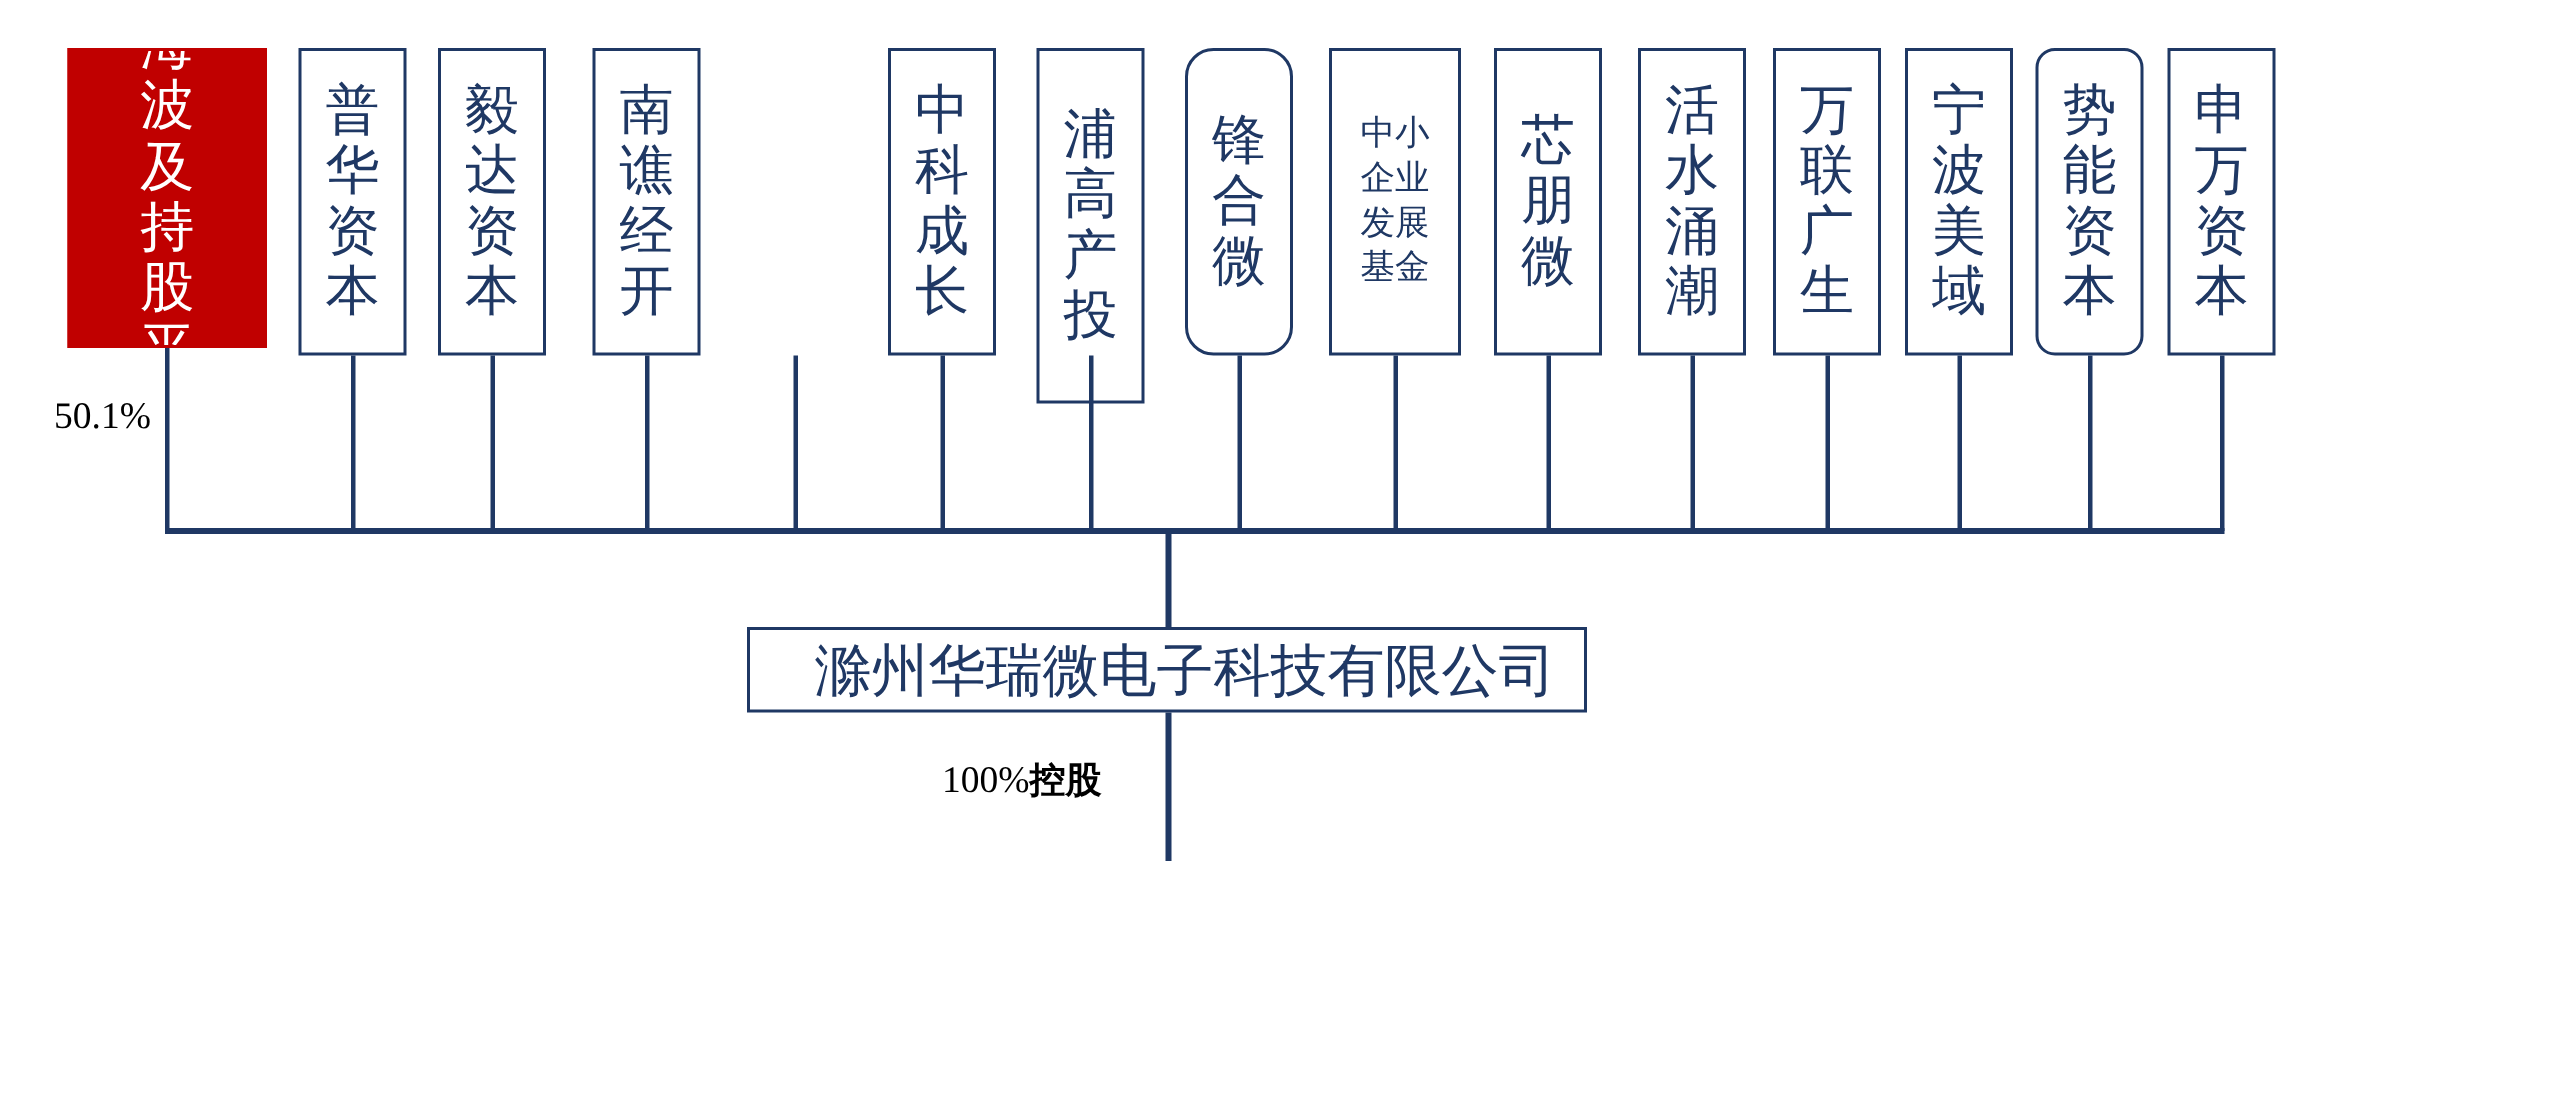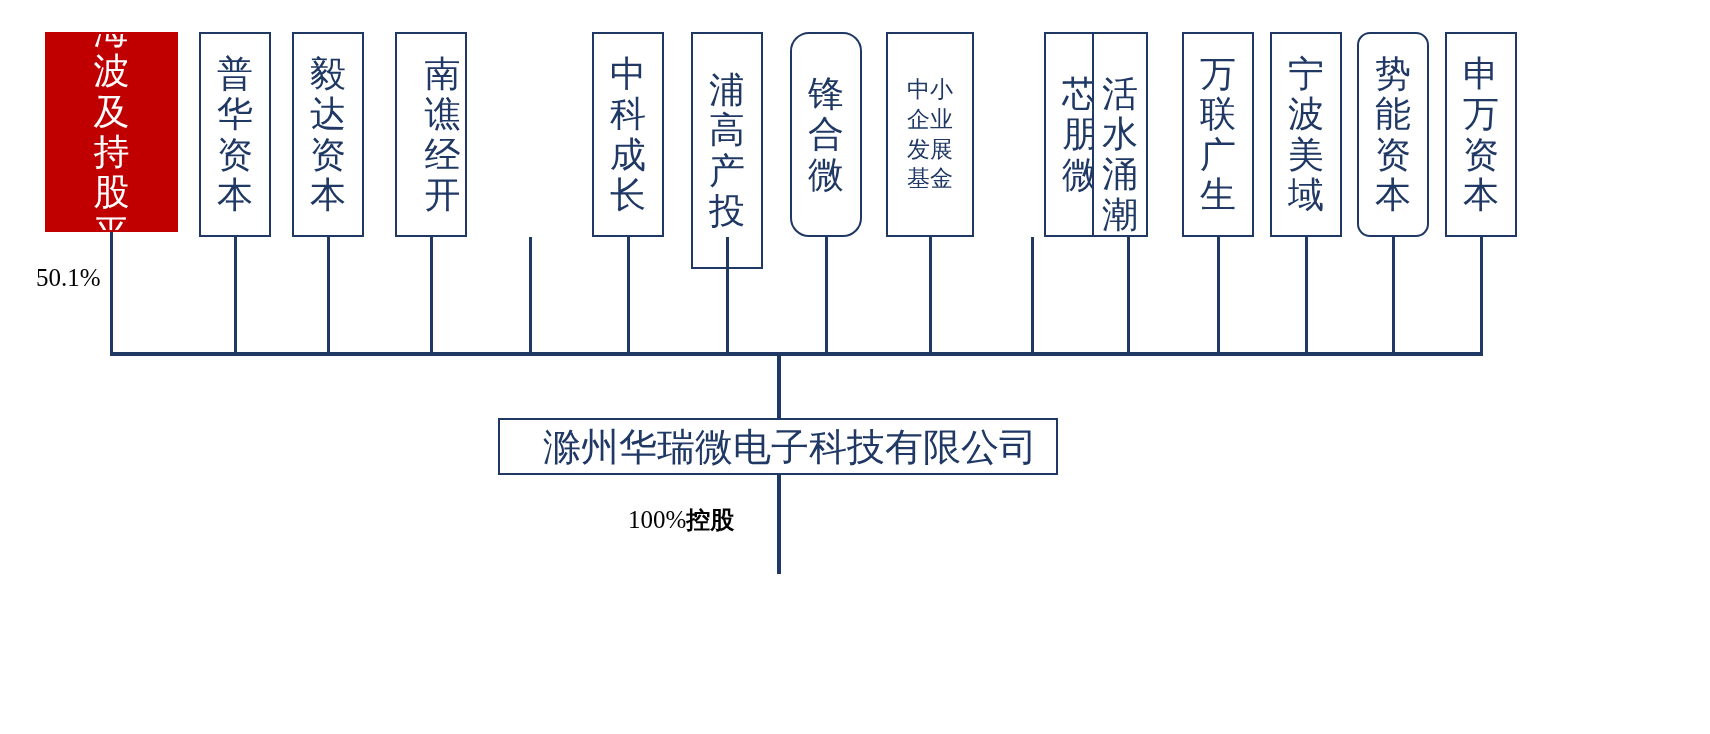--- a/index.html
+++ b/index.html
@@ -116,46 +116,46 @@
   </div>
 
   <div class="sh-box" style="left:199px; top:32px; width:72px; height:205px;">
     <span class="sh-label">普华资本</span>
   </div>
 
   <div class="sh-box" style="left:292px; top:32px; width:72px; height:205px;">
     <span class="sh-label">毅达资本</span>
   </div>
 
-  <div class="sh-box" style="left:395px; top:32px; width:72px; height:205px;justify-content:flex-end;">
+  <div class="sh-box" style="left:395px; top:32px; width:72px; height:205px;">
     <span class="sh-label">南谯经开</span>
   </div>
 
 
   <div class="sh-box" style="left:592px; top:32px; width:72px; height:205px;">
     <span class="sh-label">中科成长</span>
   </div>
 
   <div class="sh-box" style="left:691px; top:32px; width:72px; height:237px;">
     <span class="sh-label">浦高产投</span>
   </div>
 
   <div class="sh-box" style="left:790px; top:32px; width:72px; height:205px;border-radius:19px;">
     <span class="sh-label">锋合微</span>
   </div>
 
   <div class="sh-box" style="left:886px; top:32px; width:88px; height:205px;">
     <span class="sh-label small">中小企业发展基金</span>
   </div>
 
-  <div class="sh-box" style="left:1044px; top:32px; width:72px; height:205px;justify-content:center;">
+  <div class="sh-box" style="left:996px; top:32px; width:72px; height:205px;justify-content:center;">
     <span class="sh-label">芯朋微</span>
   </div>
 
-  <div class="sh-box" style="left:1092px; top:32px; width:56px; height:205px;align-items:flex-end;">
+  <div class="sh-box" style="left:1092px; top:32px; width:72px; height:205px;">
     <span class="sh-label">活水涌潮</span>
   </div>
 
   <div class="sh-box" style="left:1182px; top:32px; width:72px; height:205px;">
     <span class="sh-label">万联广生</span>
   </div>
 
   <div class="sh-box" style="left:1270px; top:32px; width:72px; height:205px;">
     <span class="sh-label">宁波美域</span>
   </div>

